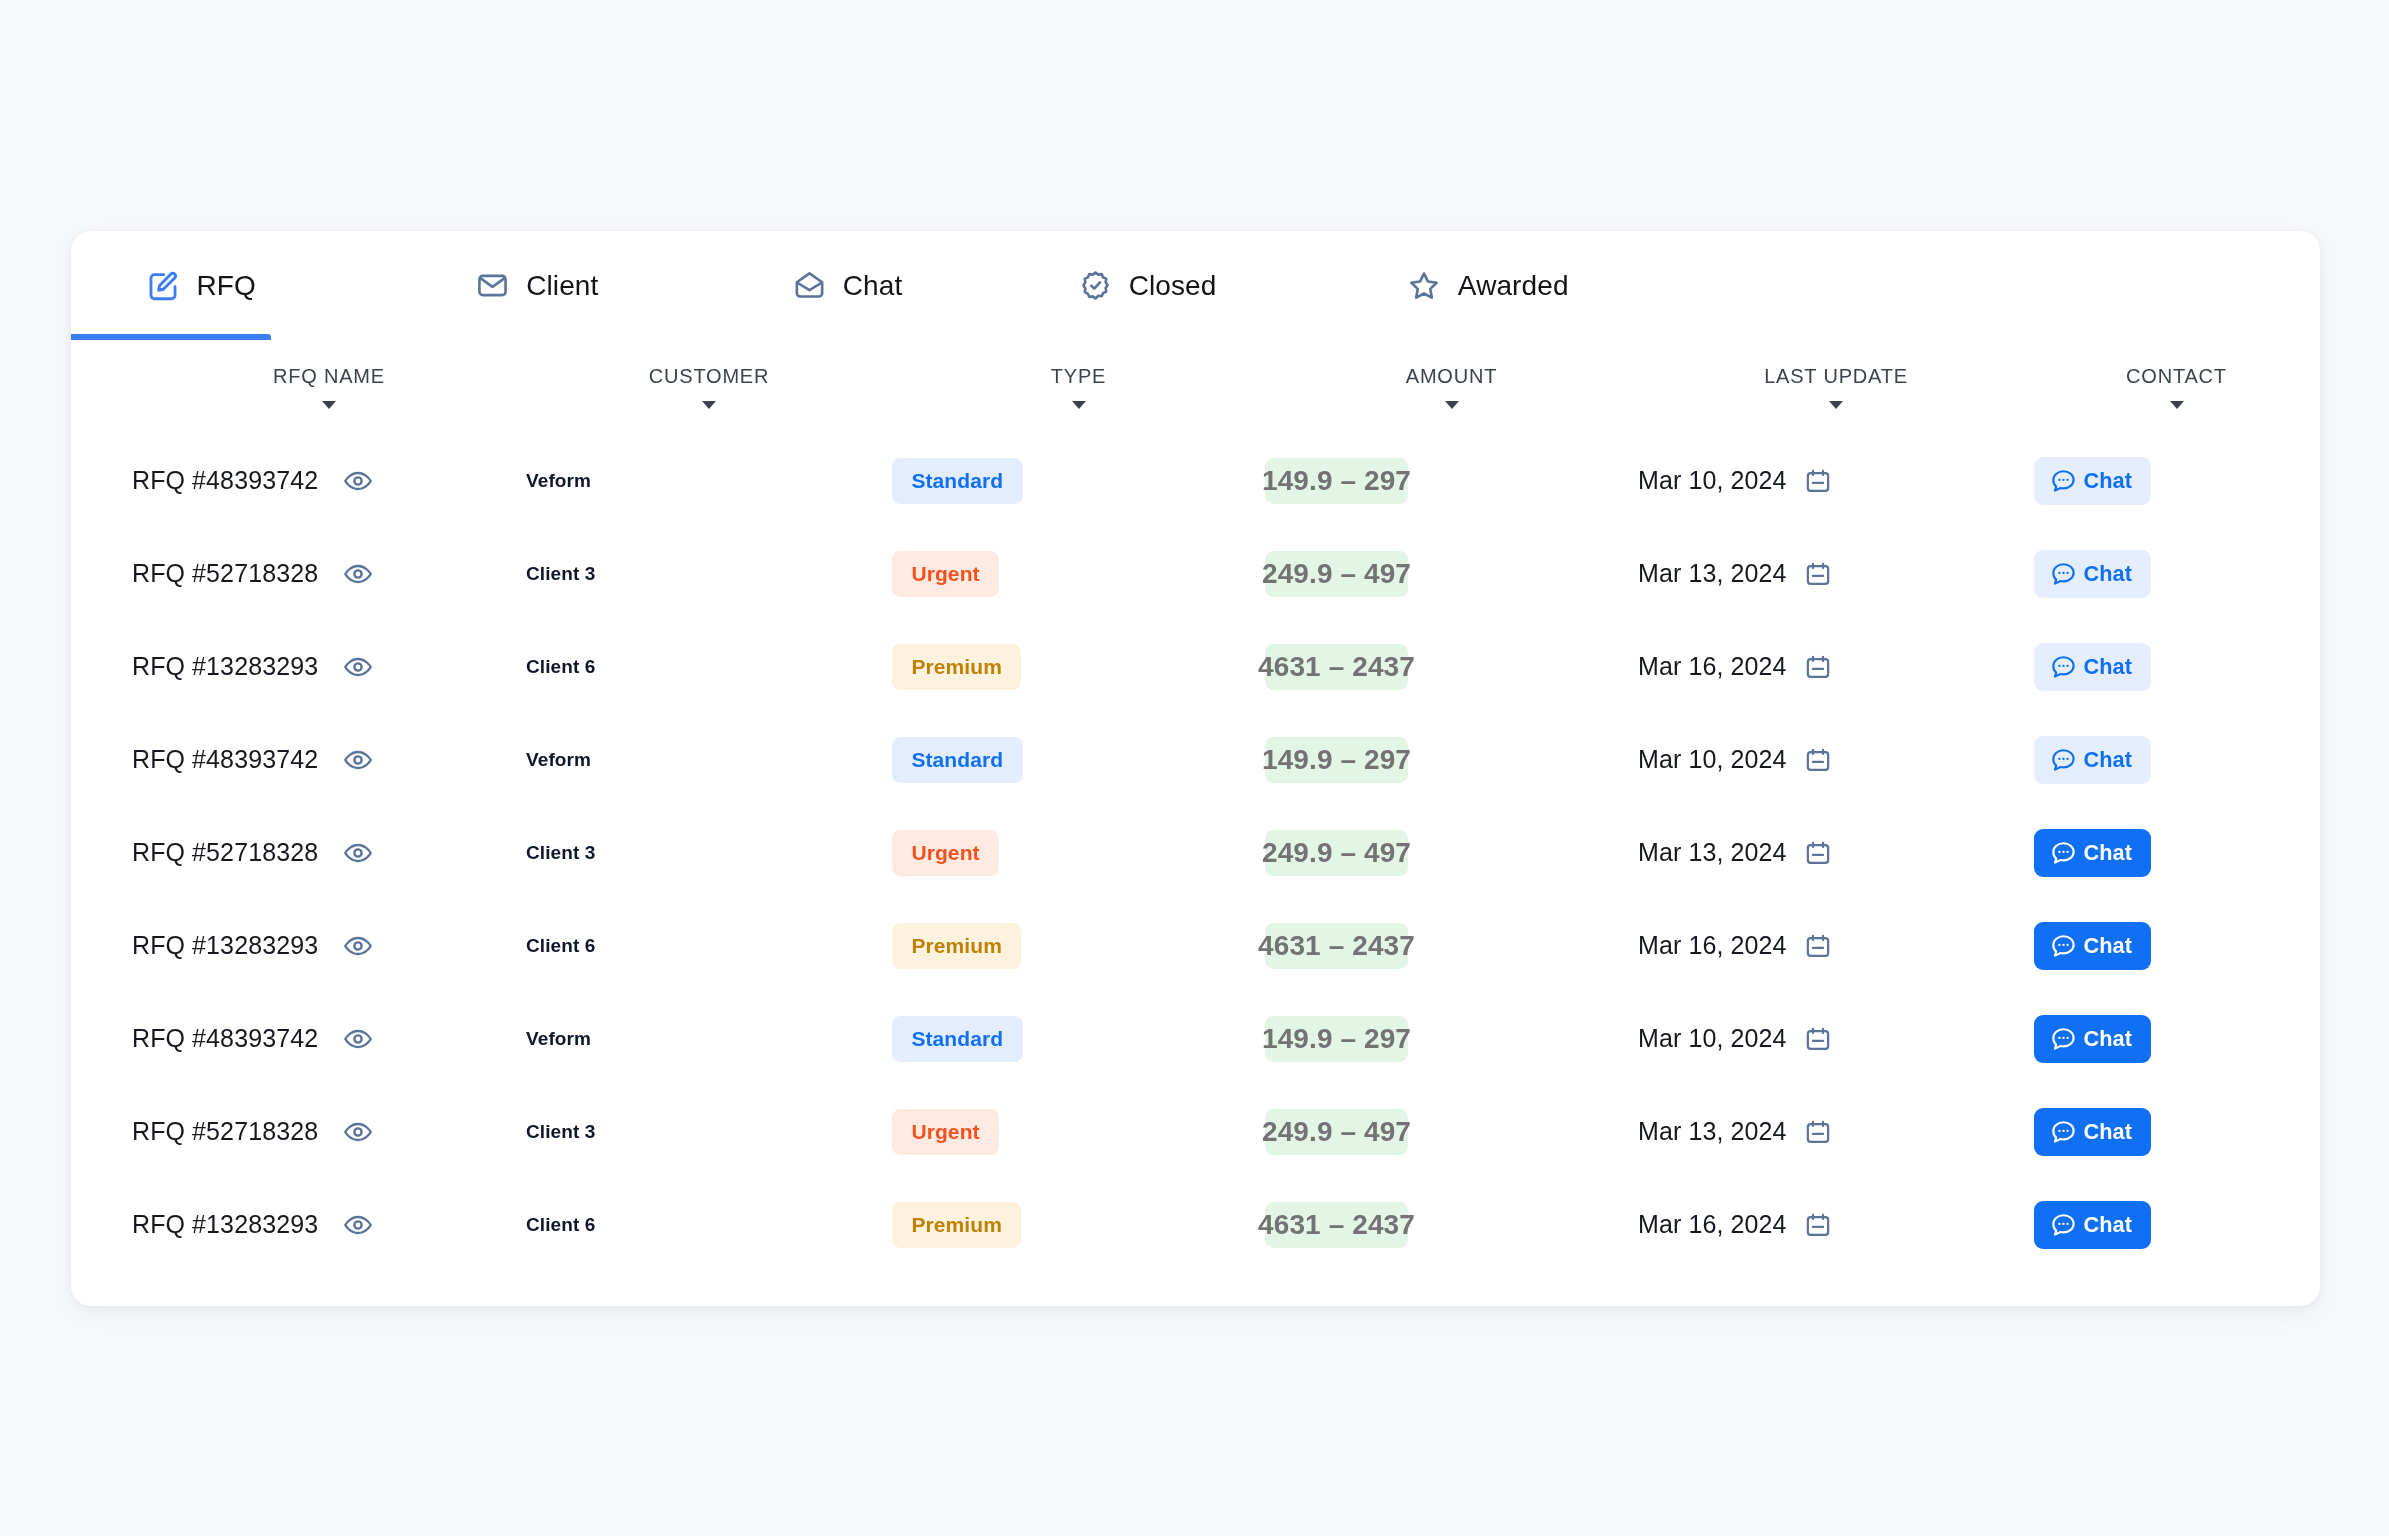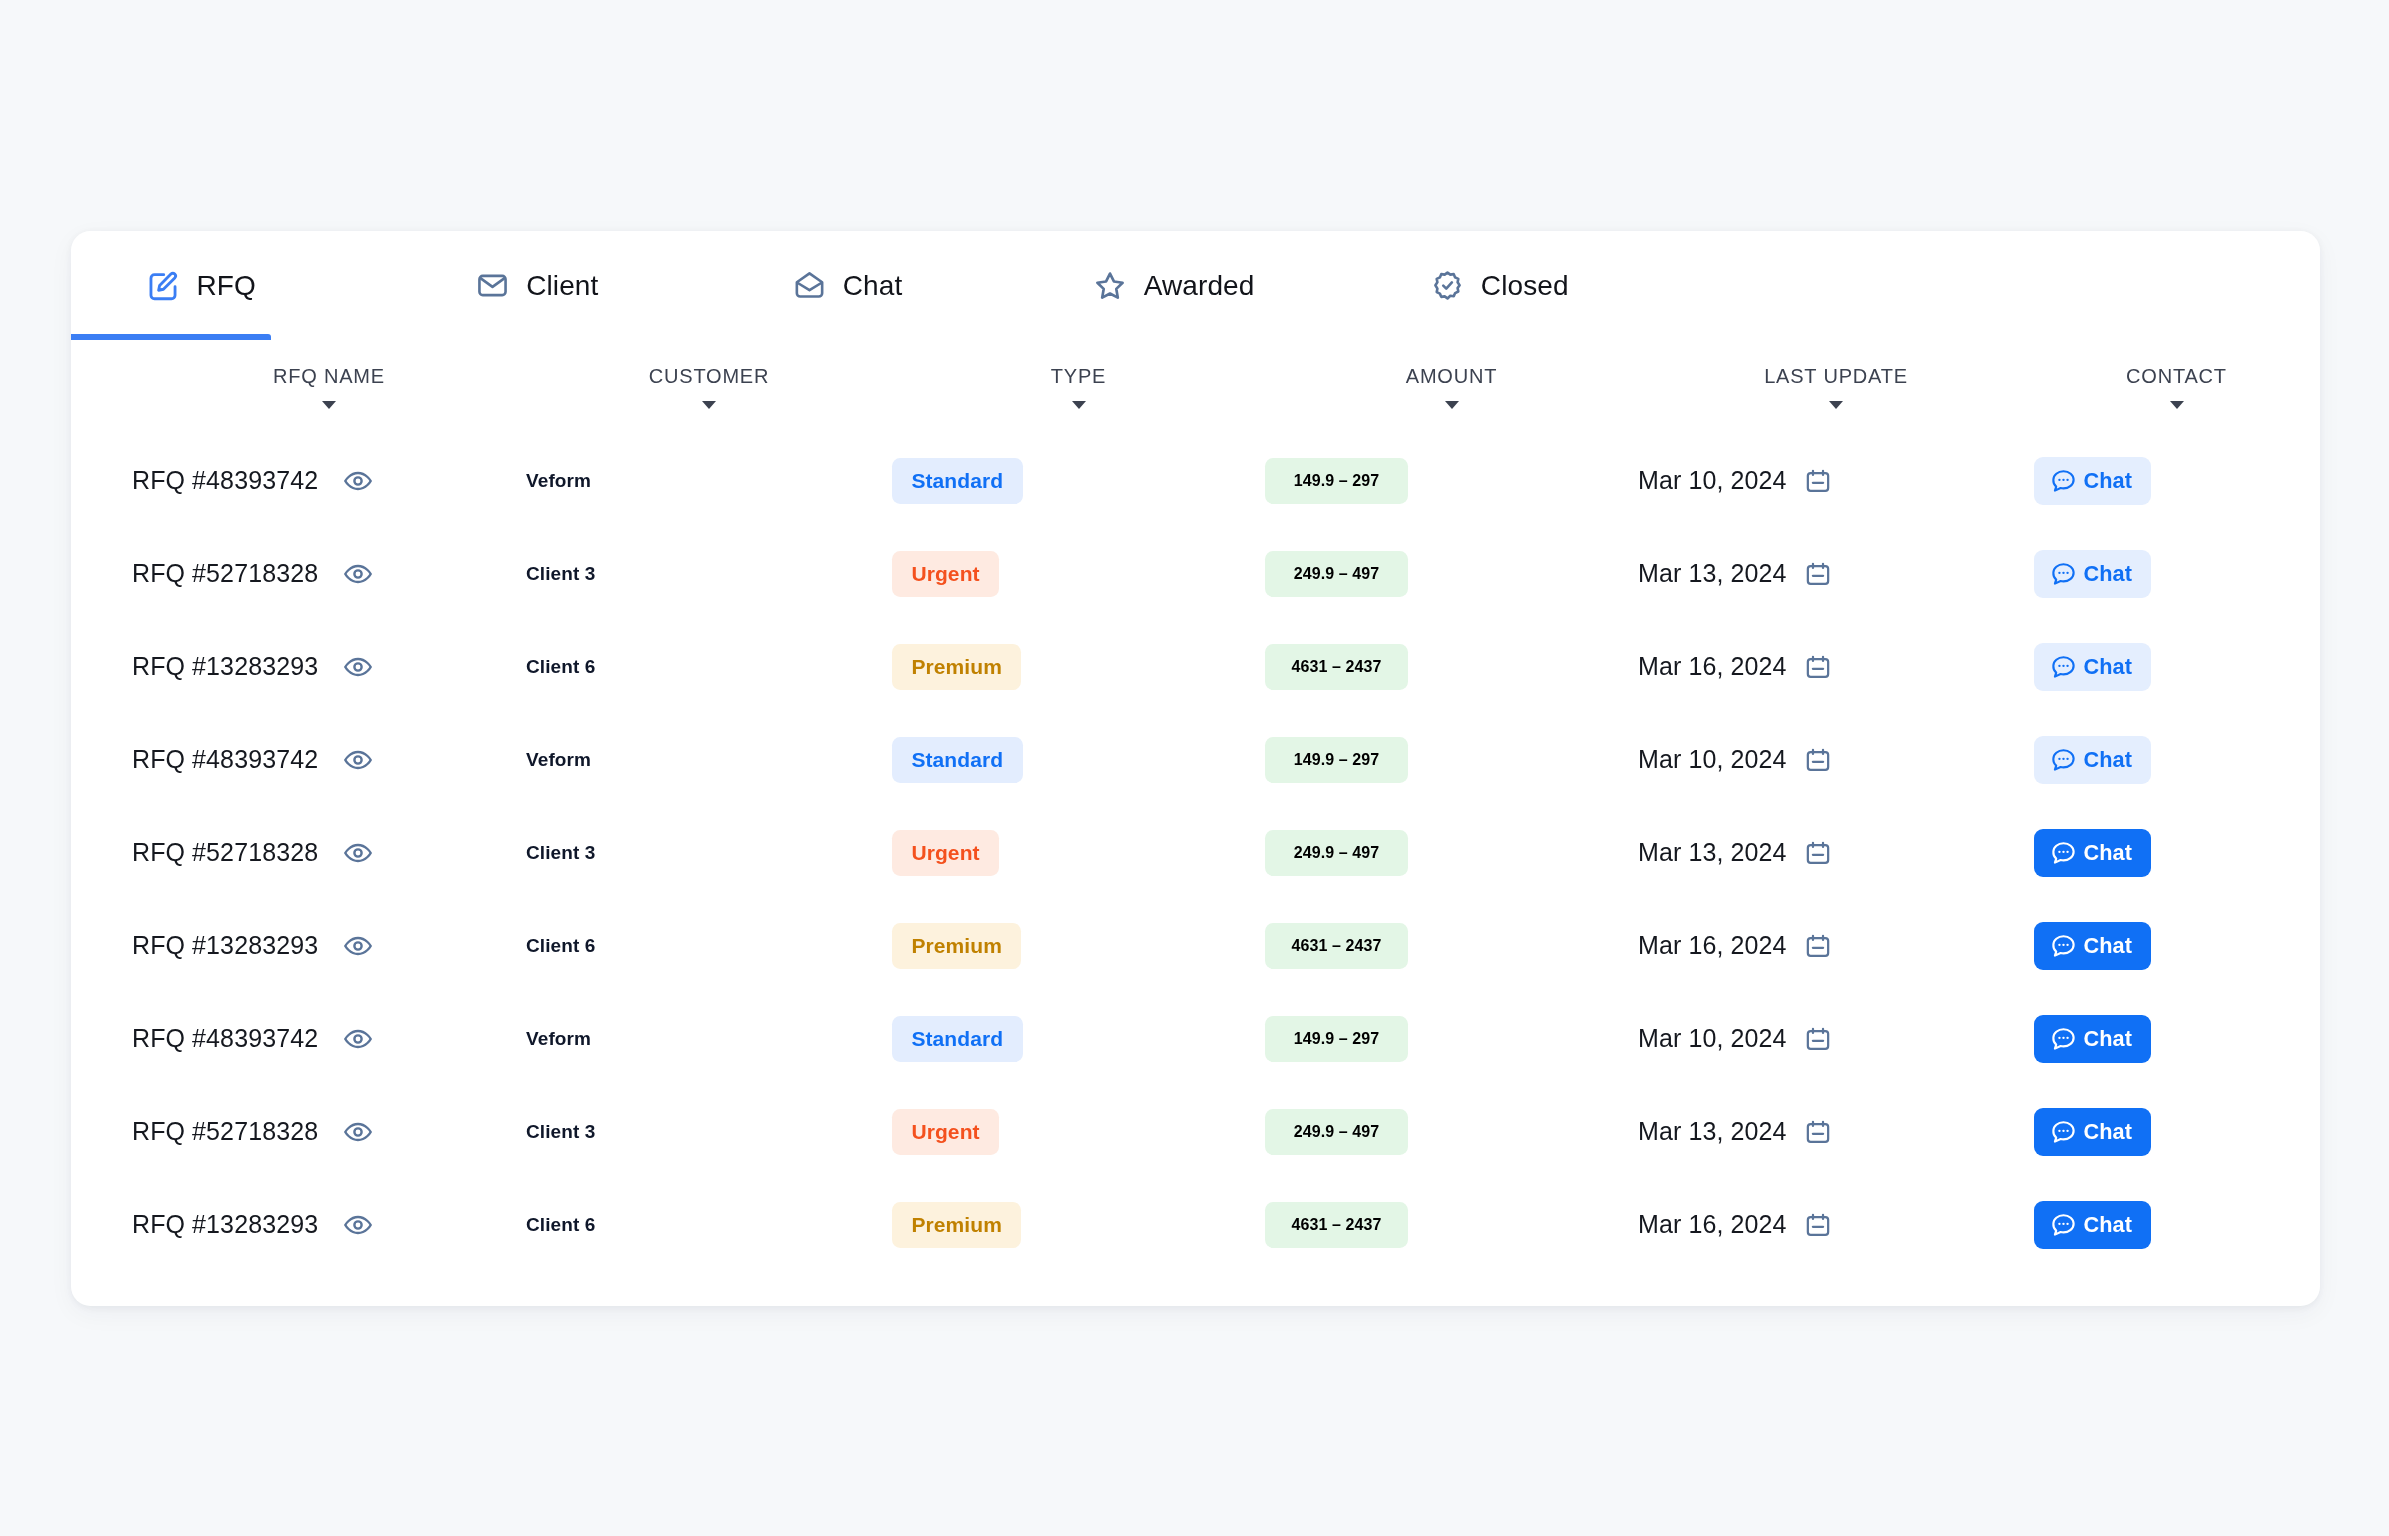--- a/index.html
+++ b/index.html
@@ -182,22 +182,22 @@
   .badge-premium  { background: #fdf2dd; color: #c08100; }
 
   .amount-badge {
     display: inline-flex;
     align-items: center;
     justify-content: center;
     width: 143px;
     height: 46px;
     border-radius: 8.2px;
     background: #e3f6e6;
-    color: #000000;
-    font-size: 16px;
+    color: #737373;
+    font-size: 28px;
     font-weight: 700;
     letter-spacing: 0.1px;
     white-space: nowrap;
   }
 
   
   .date-wrap {
     display: flex;
     align-items: center;
     gap: 16.4px;
@@ -268,39 +268,39 @@
       <div class="tab tab-open">
         <span class="tab-ico">
           <svg width="33" height="33" viewBox="0 0 24 24" fill="none" stroke="#5a7499" stroke-width="1.9" stroke-linecap="round" stroke-linejoin="round">
             <path d="M2.8 9.6 12 3.2l9.2 6.4v8A2.4 2.4 0 0 1 18.8 20H5.2a2.4 2.4 0 0 1-2.4-2.4v-8z"></path>
             <path d="M3.2 10 12 15.4 20.8 10"></path>
           </svg>
         </span>
         <span class="tab-label">Chat</span>
       </div>
 
-      <div class="tab tab-awarded">
-        <span class="tab-ico">
-          <svg width="34" height="34" viewBox="0 0 24 24" fill="none" stroke="#5a7499" stroke-width="1.9" stroke-linecap="round" stroke-linejoin="round">
-            <path d="M12 3.2l2.75 5.6 6.15.9-4.45 4.35 1.05 6.15L12 17.3l-5.5 2.9 1.05-6.15L3.1 9.7l6.15-.9L12 3.2z"></path>
-          </svg>
-        </span>
-        <span class="tab-label">Awarded</span>
-      </div>
-
       <div class="tab tab-closed">
         <span class="tab-ico">
           <svg width="33" height="33" viewBox="0 0 24 24" fill="none" stroke="#5a7499" stroke-width="1.9" stroke-linecap="round" stroke-linejoin="round">
             <path d="M12 2.6l2.05 1.5 2.5-.35 1 2.35 2.3 1.1-.5 2.5 1.45 2.1-1.45 2.1.5 2.5-2.3 1.1-1 2.35-2.5-.35L12 21.4l-2.05-1.49-2.5.35-1-2.35-2.3-1.1.5-2.5L3.2 11.8l1.45-2.1-.5-2.5 2.3-1.1 1-2.35 2.5.35L12 2.6z"></path>
             <path d="M8.9 12.1l2.2 2.2 4.1-4.5"></path>
           </svg>
         </span>
         <span class="tab-label">Closed</span>
       </div>
 
+      <div class="tab tab-awarded">
+        <span class="tab-ico">
+          <svg width="34" height="34" viewBox="0 0 24 24" fill="none" stroke="#5a7499" stroke-width="1.9" stroke-linecap="round" stroke-linejoin="round">
+            <path d="M12 3.2l2.75 5.6 6.15.9-4.45 4.35 1.05 6.15L12 17.3l-5.5 2.9 1.05-6.15L3.1 9.7l6.15-.9L12 3.2z"></path>
+          </svg>
+        </span>
+        <span class="tab-label">Awarded</span>
+      </div>
+
       <div class="tab-underline"></div>
     </div>
 
     <div class="table">
 
       <div class="row head-row">
         <div class="c-name">
           <div class="th">
             <span>RFQ NAME</span>
             <span class="caret"></span>

